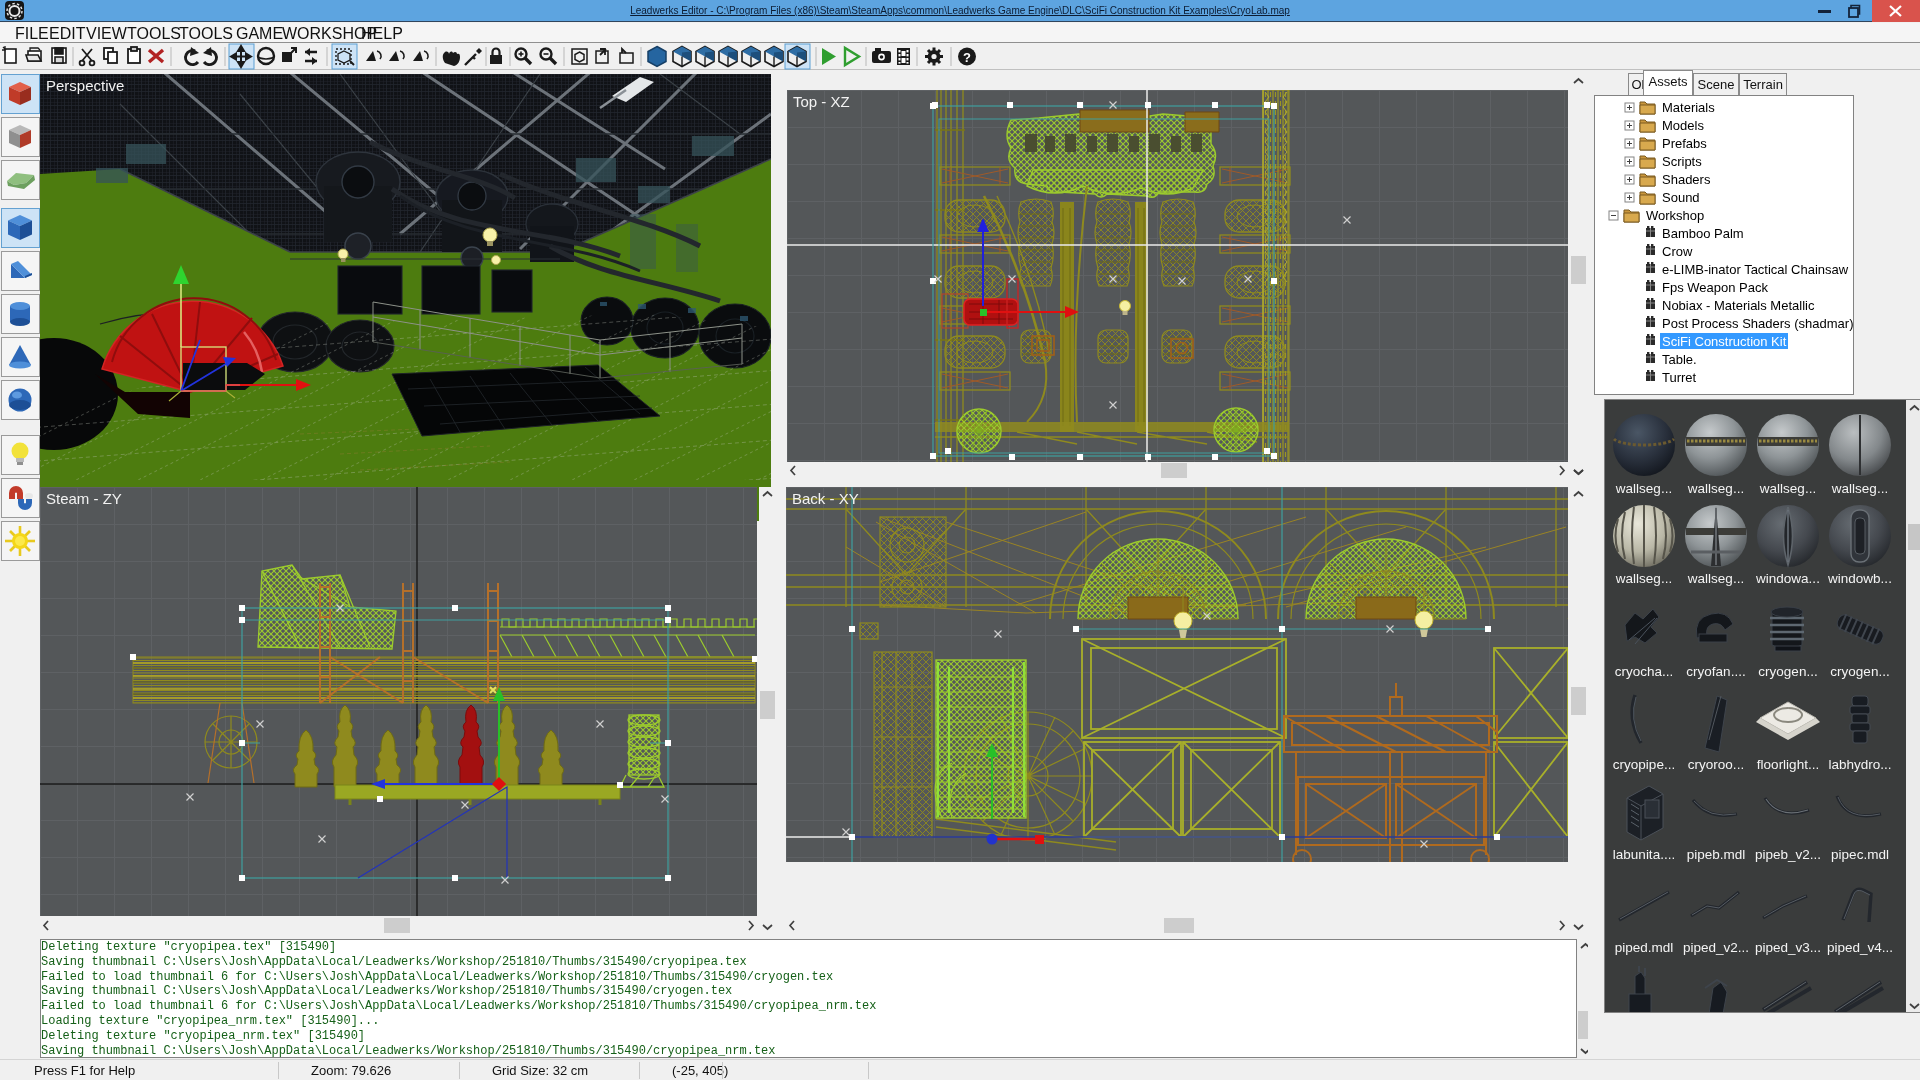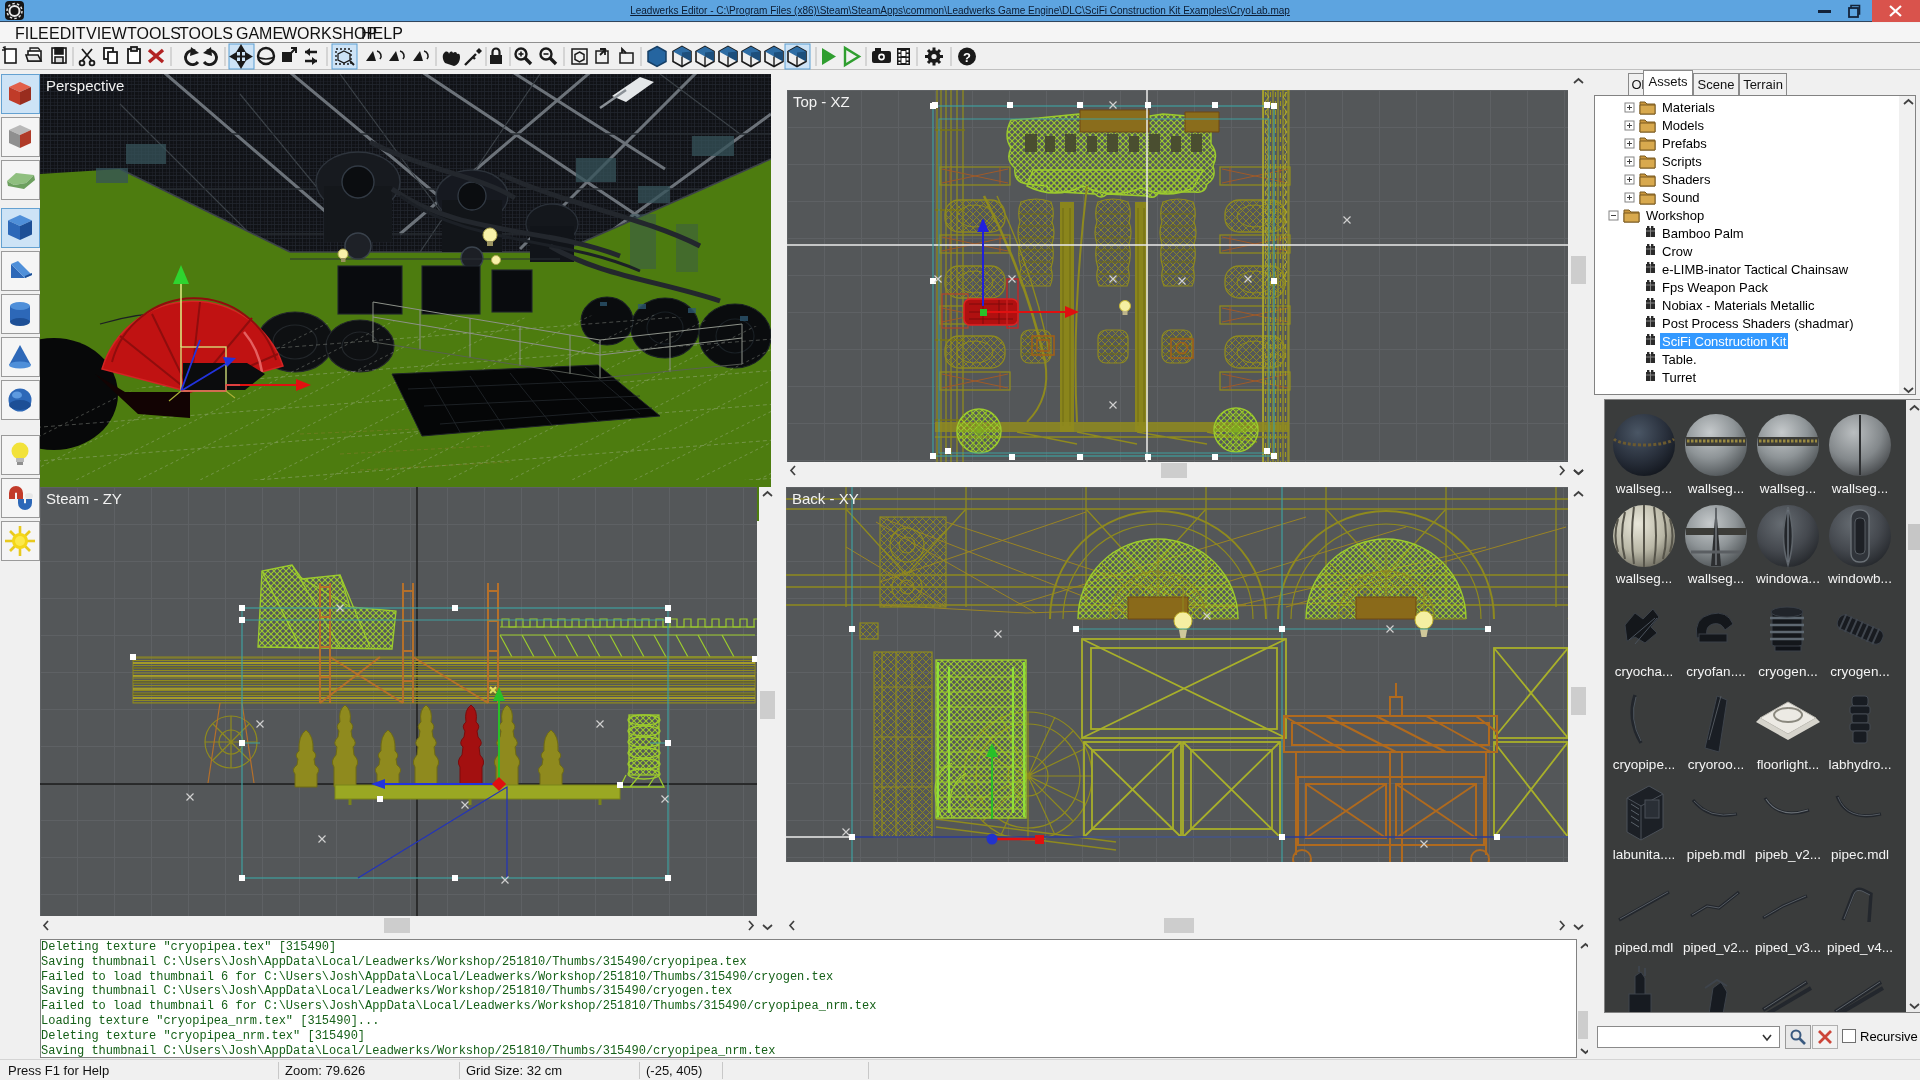--- a/index.html
+++ b/index.html
@@ -27,28 +27,28 @@
 #topxz{left:787px;top:74px;width:781px;height:388px;overflow:hidden;margin-top:16px;}
 #leftzy{left:40px;top:487px;width:717px;height:429px;overflow:hidden;}
 #backxy{left:786px;top:487px;width:782px;height:375px;overflow:hidden;}
 
 .sb{background:#f0f0f0;}
 .ch{fill:none;stroke:#404040;stroke-width:1.7;}
 
 #rpanel{left:1588px;top:70px;width:332px;height:990px;background:#f0f0f0;}
 .tab{position:absolute;top:3px;height:22px;background:#f0f0f0;border:1px solid #8a8a8a;border-bottom:none;font-size:13px;text-align:center;line-height:21px;color:#111;}
 .tab.active{top:0;height:25px;background:#fff;z-index:3;}
-#tree{position:absolute;left:6px;top:25px;width:322px;height:300px;background:#fff;border:1px solid #828282;font-size:13px;overflow:hidden;}
+#tree{position:absolute;left:6px;top:25px;width:260px;height:300px;background:#fff;border:1px solid #828282;font-size:13px;overflow:hidden;}
 #thumbs{position:absolute;left:16px;top:329px;width:356px;height:614px;background:#3a3c3c;border:1px solid #828282;overflow:hidden;}
 #searchrow{position:absolute;left:6px;top:950px;width:322px;height:30px;}
 
 #console{left:40px;top:939px;width:1537px;height:119px;background:#fff;border:1px solid #828282;font-family:"Liberation Mono",monospace;font-size:12px;color:#156018;overflow:hidden;line-height:14.8px;white-space:pre;}
 
 #statusbar{left:0;top:1059px;width:1920px;height:21px;background:#f0f0f0;border-top:1px solid #d4d4d4;font-size:13px;color:#111;}
-#statusbar span{position:absolute;top:3px;}
+#statusbar span{position:absolute;top:3px;margin-left:26px;}
 .statdiv{position:absolute;top:2px;width:1px;height:17px;background:#c8c8c8;}
 </style>
 </head>
 <body>
 <div class="abs" id="titlebar">
   <div class="abs" id="appicon"><svg width="19" height="19">
         <circle cx="9.5" cy="10" r="5" fill="none" stroke="#e8e8e8" stroke-width="2"></circle>
         <circle cx="9.5" cy="10" r="7.5" fill="none" stroke="#e8e8e8" stroke-width="1.4" stroke-dasharray="2.5 2.2"></circle>
       </svg></div>
   <div class="abs" id="titletext">Leadwerks Editor - C:\Program Files (x86)\Steam\SteamApps\common\Leadwerks Game Engine\DLC\SciFi Construction Kit Examples\CryoLab.map</div>
@@ -1110,40 +1110,20 @@
             <path d="M234 614 l44 -26"></path>
           </g>
           <path d="M231 611 l44 -29" stroke="#5e646a" stroke-width="1"></path>
 </g>
 <rect x="301" y="0" width="17" height="614" fill="#ebebeb"></rect>
 <path d="M305 10 l4.5 -4 l4.5 4" class="ch"></path>
 <path d="M305 604 l4.5 4 l4.5 -4" class="ch"></path>
 <rect x="303" y="124" width="13" height="26" fill="#c6c6c6"></rect>
 </svg>
 </div>
-  <div id="searchrow">
-    <div class="abs" style="left:3px;top:6px;width:183px;height:22px;background:#fff;border:1px solid #8a8a8a;">
-      <svg width="181" height="20" style="position:absolute;right:0;">
-          <path d="M165 8 l4 5 l4 -5" fill="none" stroke="#333" stroke-width="1.6"></path>
-        </svg>
-    </div>
-    <div class="abs" style="left:191px;top:5px;width:26px;height:24px;background:#e8e8e8;border:1px solid #9a9a9a;">
-      <svg width="24" height="22">
-          <circle cx="10" cy="9" r="4.5" fill="none" stroke="#3a5a80" stroke-width="2"></circle>
-          <line x1="13.5" y1="12.5" x2="19" y2="18" stroke="#3a5a80" stroke-width="2.6"></line>
-        </svg>
-    </div>
-    <div class="abs" style="left:218px;top:5px;width:26px;height:24px;background:#f2f2f2;border:1px solid #b0b0b0;">
-      <svg width="24" height="22">
-          <path d="M6 5 l12 12 m0 -12 l-12 12" stroke="#cc4438" stroke-width="2.8"></path>
-        </svg>
-    </div>
-    <div class="abs" style="left:248px;top:9px;width:14px;height:14px;background:#fff;border:1px solid #707070;"></div>
-    <div class="abs" style="left:266px;top:9px;font-size:13px;color:#000;">Recursive</div>
-  </div>
 </div>
 
 <div class="abs" id="console">Deleting texture "cryopipea.tex" [315490]
 Saving thumbnail C:\Users\Josh\AppData\Local/Leadwerks/Workshop/251810/Thumbs/315490/cryopipea.tex
 Failed to load thumbnail 6 for C:\Users\Josh\AppData\Local/Leadwerks/Workshop/251810/Thumbs/315490/cryogen.tex
 Saving thumbnail C:\Users\Josh\AppData\Local/Leadwerks/Workshop/251810/Thumbs/315490/cryogen.tex
 Failed to load thumbnail 6 for C:\Users\Josh\AppData\Local/Leadwerks/Workshop/251810/Thumbs/315490/cryopipea_nrm.tex
 Loading texture "cryopipea_nrm.tex" [315490]...
 Deleting texture "cryopipea_nrm.tex" [315490]
 Saving thumbnail C:\Users\Josh\AppData\Local/Leadwerks/Workshop/251810/Thumbs/315490/cryopipea_nrm.tex</div>

